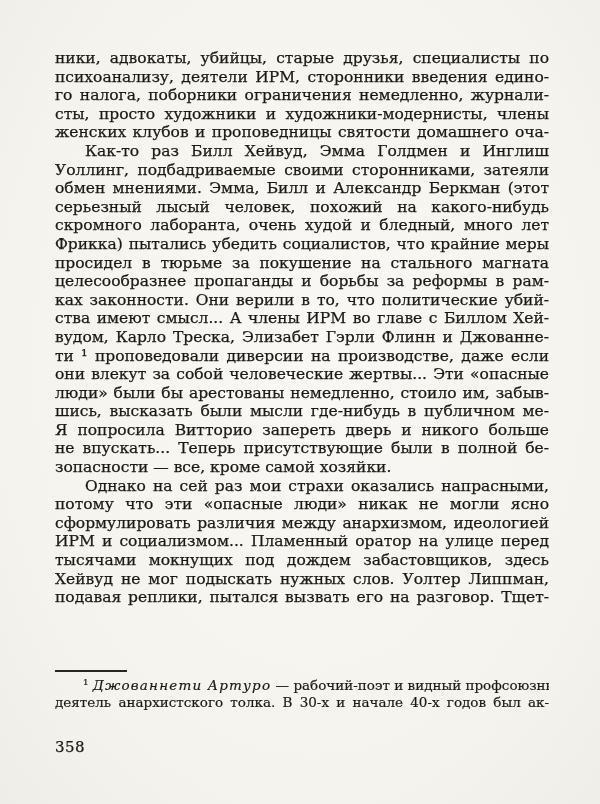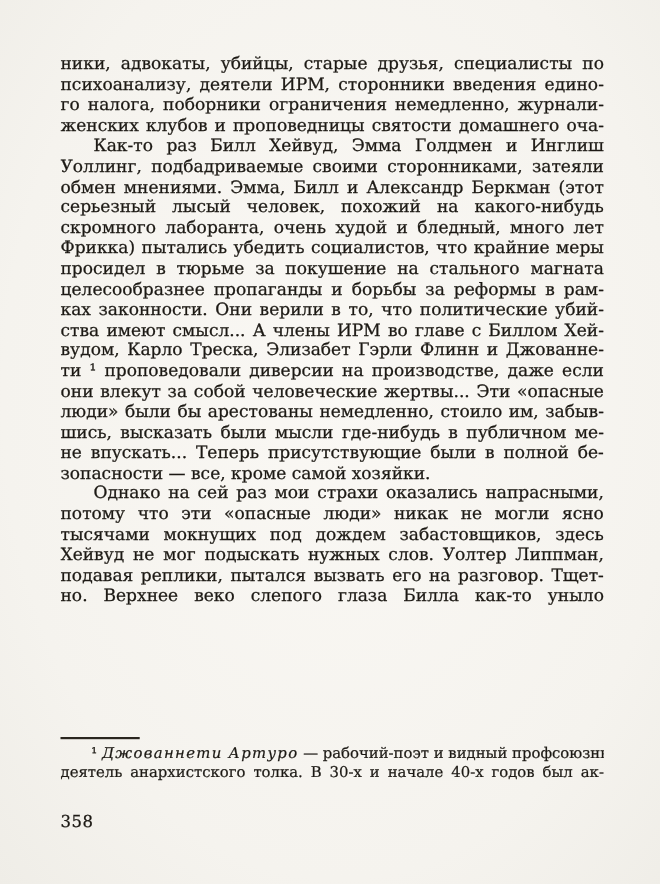--- a/index.html
+++ b/index.html
@@ -74,48 +74,51 @@
 </style>
 </head>
 <body>
 
 <div class="page">
   <div class="body-text">
     <div class="paragraph">
         <div class="line">ники, адвокаты, убийцы, старые друзья, специалисты по</div>
         <div class="line">психоанализу, деятели ИРМ, сторонники введения едино-</div>
         <div class="line">го налога, поборники ограничения немедленно, журнали-</div>
+        <div class="line">сты, просто художники и художники-модернисты, члены</div>
         <div class="line">женских клубов и проповедницы святости домашнего оча-</div>
       </div>
     <div class="paragraph">
         <div class="line indent">Как-то раз Билл Хейвуд, Эмма Голдмен и Инглиш</div>
         <div class="line">Уоллинг, подбадриваемые своими сторонниками, затеяли</div>
         <div class="line">обмен мнениями. Эмма, Билл и Александр Беркман (этот</div>
         <div class="line">серьезный лысый человек, похожий на какого-нибудь</div>
         <div class="line">скромного лаборанта, очень худой и бледный, много лет</div>
         <div class="line">Фрикка) пытались убедить социалистов, что крайние меры</div>
         <div class="line">просидел в тюрьме за покушение на стального магната</div>
         <div class="line">целесообразнее пропаганды и борьбы за реформы в рам-</div>
         <div class="line">ках законности. Они верили в то, что политические убий-</div>
         <div class="line">ства имеют смысл... А члены ИРМ во главе с Биллом Хей-</div>
         <div class="line">вудом, Карло Треска, Элизабет Гэрли Флинн и Джованне-</div>
         <div class="line">ти ¹ проповедовали диверсии на производстве, даже если</div>
         <div class="line">они влекут за собой человеческие жертвы... Эти «опасные</div>
         <div class="line">люди» были бы арестованы немедленно, стоило им, забыв-</div>
         <div class="line">шись, высказать были мысли где-нибудь в публичном ме-</div>
+        <div class="line">Я попросила Витторио запереть дверь и никого больше</div>
         <div class="line">не впускать... Теперь присутствующие были в полной бе-</div>
         <div class="line lastleft">зопасности — все, кроме самой хозяйки.</div>
       </div>
     <div class="paragraph">
         <div class="line indent">Однако на сей раз мои страхи оказались напрасными,</div>
         <div class="line">потому что эти «опасные люди» никак не могли ясно</div>
+        <div class="line">сформулировать различия между анархизмом, идеологией</div>
+        <div class="line">ИРМ и социализмом... Пламенный оратор на улице перед</div>
         <div class="line">тысячами мокнущих под дождем забастовщиков, здесь</div>
         <div class="line">Хейвуд не мог подыскать нужных слов. Уолтер Липпман,</div>
         <div class="line">подавая реплики, пытался вызвать его на разговор. Тщет-</div>
-        <div class="line">но. Верхнее веко слепого глаза Билла как-то уныло</div>
       </div>
   </div>
   <div class="footnote-rule"></div>
   <div class="footnote">
       <div class="line indent"><span>¹ </span><span class="italic">Джованнети Артуро</span><span> — рабочий-поэт и видный профсоюзный</span></div>
       <div class="line">деятель анархистского толка. В 30-х и начале 40-х годов был ак-</div>
     </div>
   <div class="page-number">358</div>
 </div>
 

